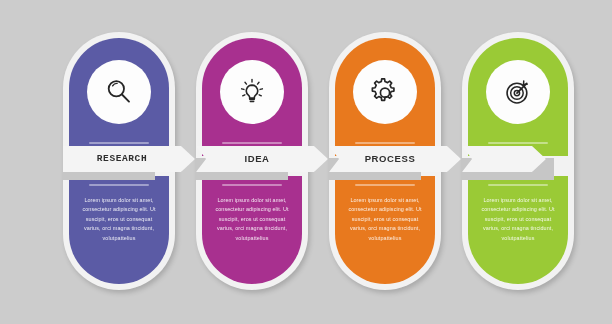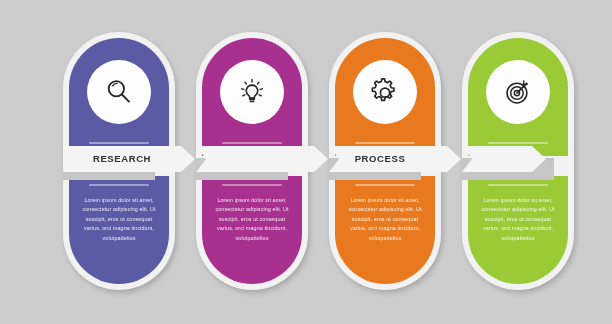--- a/index.html
+++ b/index.html
@@ -238,17 +238,18 @@
     <div class="rib-shadow" style="left: 63px; width: 92px; clip-path: polygon(0px 0px, 100% 0px, 100% 100%, 0px 100%); background: rgb(198, 198, 198);"></div>
     <div class="rib-shadow" style="left: 196px; width: 92px; background: rgb(198, 198, 198);"></div>
     <div class="rib-shadow" style="left: 329px; width: 92px; background: rgb(198, 198, 198);"></div>
     <div class="rib-shadow" style="left: 462px; width: 92px; background: rgb(198, 198, 198);"></div>
 
     <div class="rib-seg" style="left: 63px; width: 132px; clip-path: polygon(0px 0px, 118px 0px, 132px 50%, 118px 100%, 0px 100%); background: rgb(244, 244, 244);"></div>
     <div class="rib-seg" style="left: 196px; width: 132px; clip-path: polygon(0px 0px, 118px 0px, 132px 50%, 118px 100%, 0px 100%, 10px 50%); background: rgb(244, 244, 244);"></div>
     <div class="rib-seg" style="left: 329px; width: 132px; clip-path: polygon(0px 0px, 118px 0px, 132px 50%, 118px 100%, 0px 100%, 10px 50%); background: rgb(244, 244, 244);"></div>
     <div class="rib-seg" style="left: 462px; width: 84px; clip-path: polygon(0px 0px, 70px 0px, 84px 50%, 70px 100%, 0px 100%, 10px 50%); background: rgb(244, 244, 244);"></div>
 
-    <div class="rib-label" style="left: 63px; width: 118px; color: rgb(46, 46, 46);">RESEARCH</div>
-    <div class="rib-label" style="left: 323px; width: 114px; color: rgb(46, 46, 46);">PROCESS</div>
+    <div class="rib-label" style="left: 63px; width: 118px; color: rgb(46, 46, 46); font-family: Liberation Mono, monospace;">RESEARCH</div>
+    <div class="rib-label" style="left: 200px; width: 114px; color: rgb(46, 46, 46);">IDEA</div>
+    <div class="rib-label" style="left: 333px; width: 114px; color: rgb(46, 46, 46);">PROCESS</div>
   </div>
 
 </div>
 
 </body></html>

